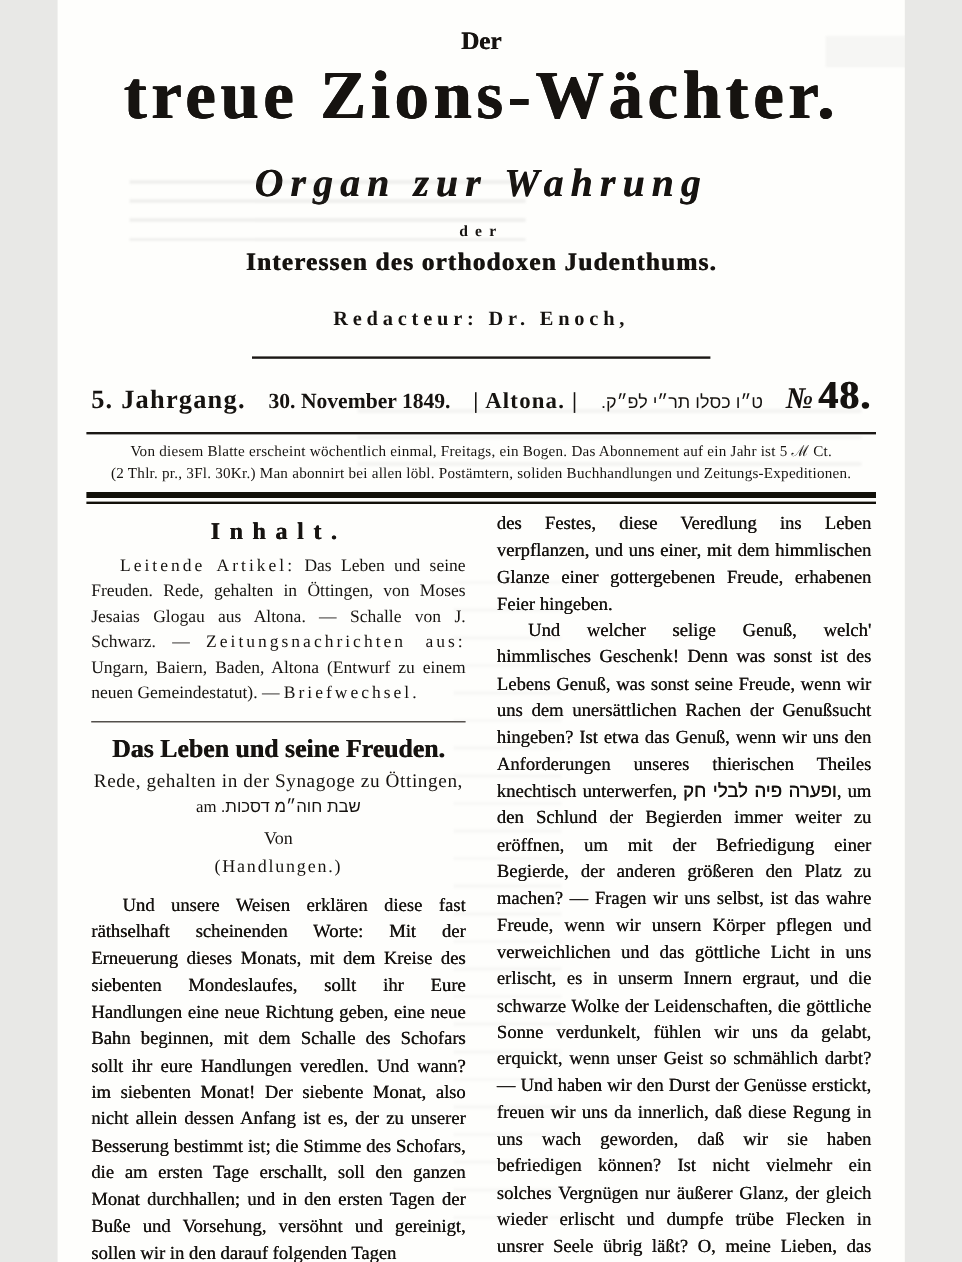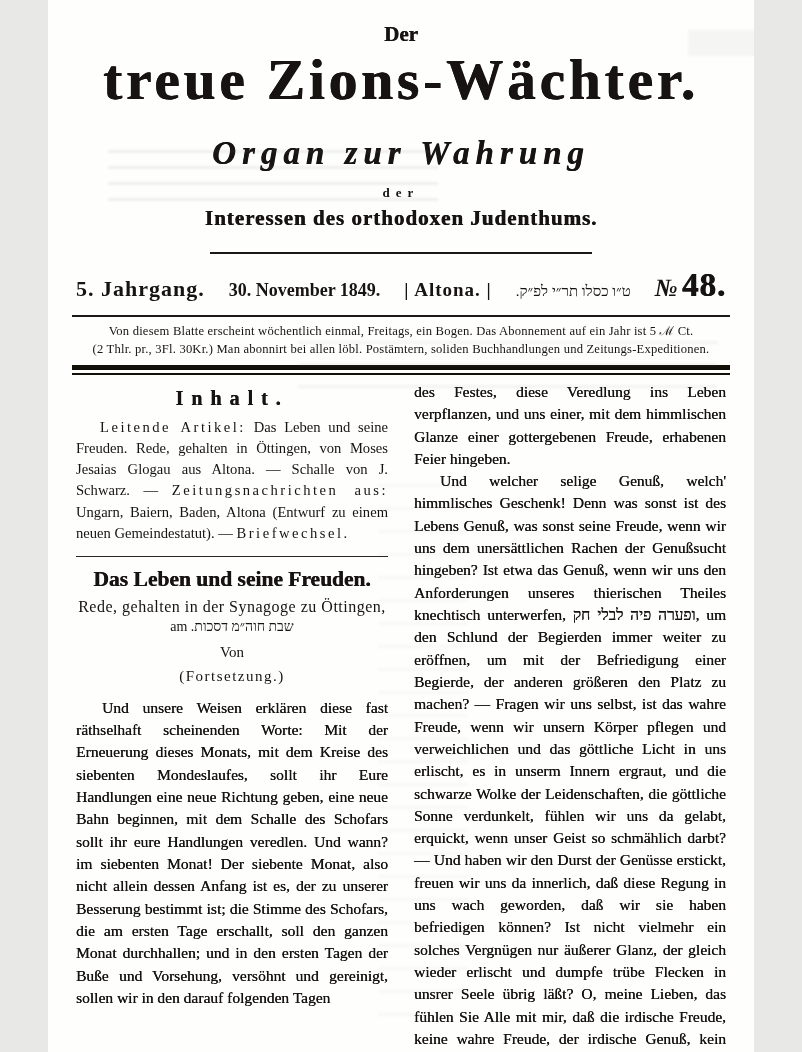--- a/index.html
+++ b/index.html
@@ -42,21 +42,21 @@
   .redacteur{font-size:17px;font-weight:bold;letter-spacing:4px;margin-top:25px;}
   .director{font-size:14.5px;margin-top:8px;letter-spacing:1px;}
   .mid-rule{width:58%;margin:21px auto 0 auto;border-top:2px solid #1b1815;}
   .dateline{
     display:flex;align-items:baseline;justify-content:space-between;
     margin-top:13px;padding:0 4px;
   }
   .vol{font-size:22px;font-weight:bold;letter-spacing:1px;}
   .date{font-size:18px;font-weight:bold;}
   .place{font-size:19px;font-weight:bold;letter-spacing:1px;}
-  .hebrew{font-family:Liberation Serif, serif;direction:rtl;unicode-bidi:isolate;}
+  .hebrew{font-family:Liberation Sans, sans-serif;direction:rtl;unicode-bidi:isolate;}
   .hebdate{font-size:15px;}
   .issue{white-space:nowrap;}
   .no{font-size:25px;font-style:italic;font-weight:bold;}
   .num{font-size:33px;font-weight:bold;letter-spacing:1px;text-shadow:.7px 0 currentColor;}
   .thin-rule{border-top:2px solid #1b1815;margin-top:11px;}
   .imprint{font-size:12.6px;line-height:1.38;margin-top:6px;text-align:center;letter-spacing:.2px;}
   .double-rule{border-top:5px solid #121009;border-bottom:2px solid #121009;height:3px;margin-top:7px;}
 
   main.columns{display:flex;gap:26px;padding:6px 4px 0 4px;}
   .col{flex:1;min-width:0;}
@@ -84,20 +84,21 @@
   <div class="smudge s2"></div>
   <div class="smudge s3"></div>
   <div class="smudge s4"></div>
 
   <header>
     <div class="pretitle">Der</div>
     <h1 class="title">treue Zions-Wächter.</h1>
     <div class="organ">Organ zur Wahrung</div>
     <div class="der">der</div>
     <div class="interessen">Interessen des orthodoxen Judenthums.</div>
+    <div class="redacteur">Redacteur: Dr. Enoch,</div>
     <div class="mid-rule"></div>
 
     <div class="dateline">
       <span class="vol">5. Jahrgang.</span>
       <span class="date">30. November 1849.</span>
       <span class="place">| Altona. |</span>
       <span class="hebdate hebrew">ט״ו כסלו תר״י לפ״ק.</span>
       <span class="issue"><span class="no">№</span> <span class="num">48.</span></span>
     </div>
 
@@ -114,21 +115,21 @@
   <main class="columns">
 
     <section class="col left">
       <h2 class="inhalt">Inhalt.</h2>
       <p class="toc"><span class="sperr">Leitende Artikel:</span> <span>Das Leben und seine Freuden. Rede, gehalten in Öttingen, von Moses Jesaias Glogau aus Altona. —</span> <span>Schalle von J. Schwarz. —</span> <span class="sperr">Zeitungsnachrichten aus:</span> <span>Ungarn, Baiern, Baden, Altona (Entwurf zu einem neuen Gemeindestatut). —</span> <span class="sperr">Briefwechsel.</span></p>
       <div class="col-rule"></div>
       <h3 class="art-title">Das Leben und seine Freuden.</h3>
       <div class="art-sub">Rede, gehalten in der Synagoge zu Öttingen,</div>
       <div class="art-sub2"><span>am</span> <span class="hebrew">שבת חוה״מ דסכות.</span></div>
       <div class="von">Von</div>
-      <div class="forts">(Fortsetzung.)</div>
+      <div class="forts">(Handlungen.)</div>
       <p class="body indent">Und unsere Weisen erklären diese fast räthselhaft scheinenden Worte: Mit der Erneuerung dieses Monats, mit dem Kreise des siebenten Mondeslaufes, sollt ihr Eure Handlungen eine neue Richtung geben, eine neue Bahn beginnen, mit dem Schalle des Schofars sollt ihr eure Handlungen veredlen. Und wann? im siebenten Monat! Der siebente Monat, also nicht allein dessen Anfang ist es, der zu unserer Besserung bestimmt ist; die Stimme des Schofars, die am ersten Tage erschallt, soll den ganzen Monat durchhallen; und in den ersten Tagen der Buße und Vorsehung, versöhnt und gereinigt, sollen wir in den darauf folgenden Tagen</p>
     </section>
 
     <section class="col right">
       <p class="body">des Festes, diese Veredlung ins Leben verpflanzen, und uns einer, mit dem himmlischen Glanze einer gottergebenen Freude, erhabenen Feier hingeben.</p>
       <p class="body indent"><span>Und welcher selige Genuß, welch' himmlisches Geschenk! Denn was sonst ist des Lebens Genuß, was sonst seine Freude, wenn wir uns dem unersättlichen Rachen der Genußsucht hingeben? Ist etwa das Genuß, wenn wir uns den Anforderungen unseres thierischen Theiles knechtisch unterwerfen, </span><span class="hebrew">ופערה פיה לבלי חק</span><span>, um den Schlund der Begierden immer weiter zu eröffnen, um mit der Befriedigung einer Begierde, der anderen größeren den Platz zu machen? — Fragen wir uns selbst, ist das wahre Freude, wenn wir unsern Körper pflegen und verweichlichen und das göttliche Licht in uns erlischt, es in unserm Innern ergraut, und die schwarze Wolke der Leidenschaften, die göttliche Sonne verdunkelt, fühlen wir uns da gelabt, erquickt, wenn unser Geist so schmählich darbt? — Und haben wir den Durst der Genüsse erstickt, freuen wir uns da innerlich, daß diese Regung in uns wach geworden, daß wir sie haben befriedigen können? Ist nicht vielmehr ein solches Vergnügen nur äußerer Glanz, der gleich wieder erlischt und dumpfe trübe Flecken in unsrer Seele übrig läßt? O, meine Lieben, das fühlen Sie Alle mit mir, daß die irdische Freude, keine wahre Freude, der irdische Genuß, kein dem</span></p>
     </section>
 
   </main>
 </div>

